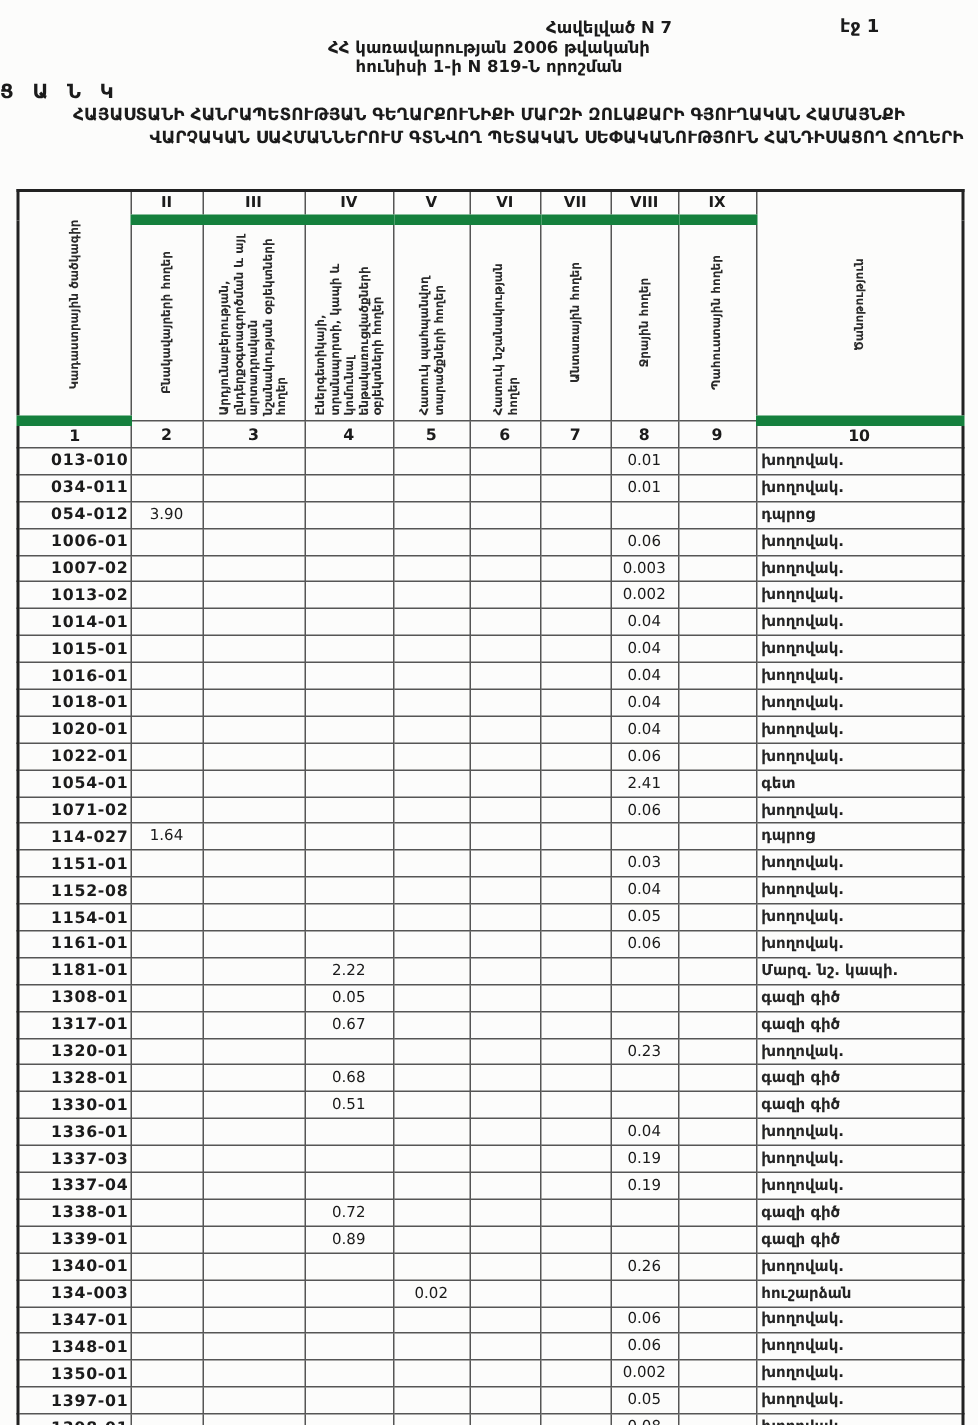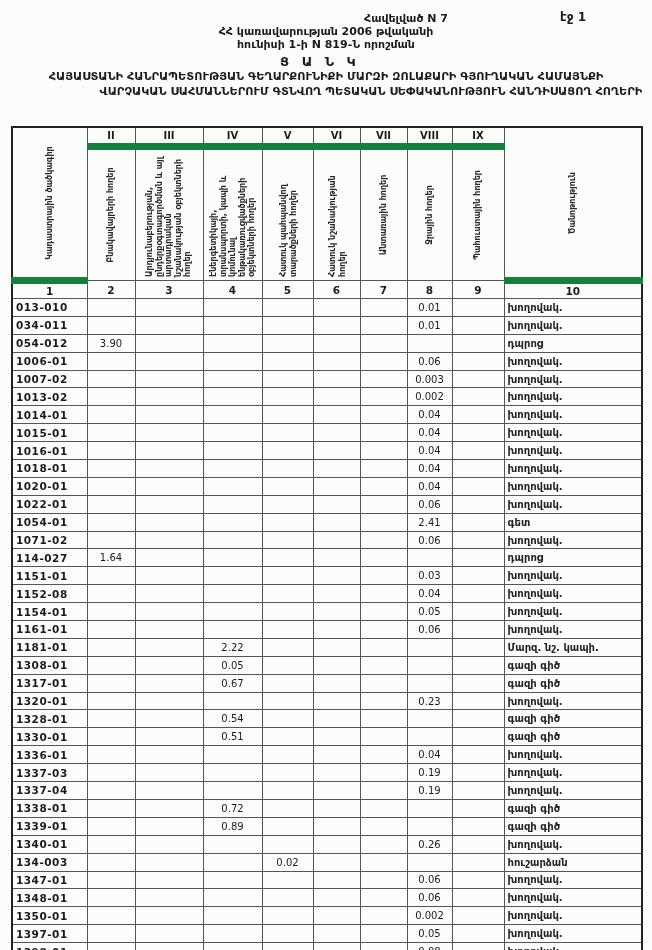--- a/index.html
+++ b/index.html
@@ -16,21 +16,21 @@
     position:absolute;top:12px;left:0;width:652px;
     text-align:center;font-weight:bold;font-size:11px;line-height:13px;
   }
   .hdr-block .l1{padding-left:160px;}
   .page-num{
     position:absolute;top:10px;left:560px;
     font-weight:bold;font-size:12px;
   }
   .doc-title{
     position:absolute;top:54px;left:0;width:640px;
-    text-align:center;font-weight:bold;font-size:13px;letter-spacing:4px;
+    font-weight:bold;font-size:13px;letter-spacing:4px;
   }
   .doc-sub{
     position:absolute;left:0;width:652px;text-align:center;
     font-weight:bold;font-size:11.3px;letter-spacing:0px;white-space:nowrap;
   }
   .sub1{top:70px;}
   .sub2{top:85px;padding-left:45px;}
   .sub3{top:100px;font-size:11px;letter-spacing:0;}
   table.land{
     position:absolute;top:126px;left:11px;
@@ -52,21 +52,21 @@
     position:absolute;top:50%;left:50%;
     transform:translate(-50%,-50%) rotate(-90deg);
     font-size:8px;line-height:9.5px;font-weight:bold;
     text-align:left;color:#2a2a2a;
   }
   .rot.w140{width:140px;}
   .rot.w124{width:124px;}
   .rot.center{text-align:center;}
   tbody.data td{height:16.9px;}
   tbody.data td.code{
-    text-align:left;padding-left:3px;font-weight:bold;font-size:10.5px;
+    text-align:left;padding-left:21px;font-weight:bold;font-size:10.5px;
     letter-spacing:0.5px;
   }
   tbody.data td.val{text-align:center;font-size:10px;}
   tbody.data td.note{text-align:left;padding-left:3px;font-size:10px;font-weight:bold;color:#242424;}
   
   tbody.data tr{border-bottom:1px solid #444;}
 </style>
 </head>
 <body>
 
@@ -427,21 +427,21 @@
           <td class="val"></td>
           <td class="val"></td>
           <td class="val">0.23</td>
           <td class="val"></td>
           <td class="note">խողովակ.</td>
         </tr>
         <tr>
           <td class="code">1328-01</td>
           <td class="val"></td>
           <td class="val"></td>
-          <td class="val">0.54</td>
+          <td class="val">0.68</td>
           <td class="val"></td>
           <td class="val"></td>
           <td class="val"></td>
           <td class="val"></td>
           <td class="val"></td>
           <td class="note">գազի գիծ</td>
         </tr>
         <tr>
           <td class="code">1330-01</td>
           <td class="val"></td>

